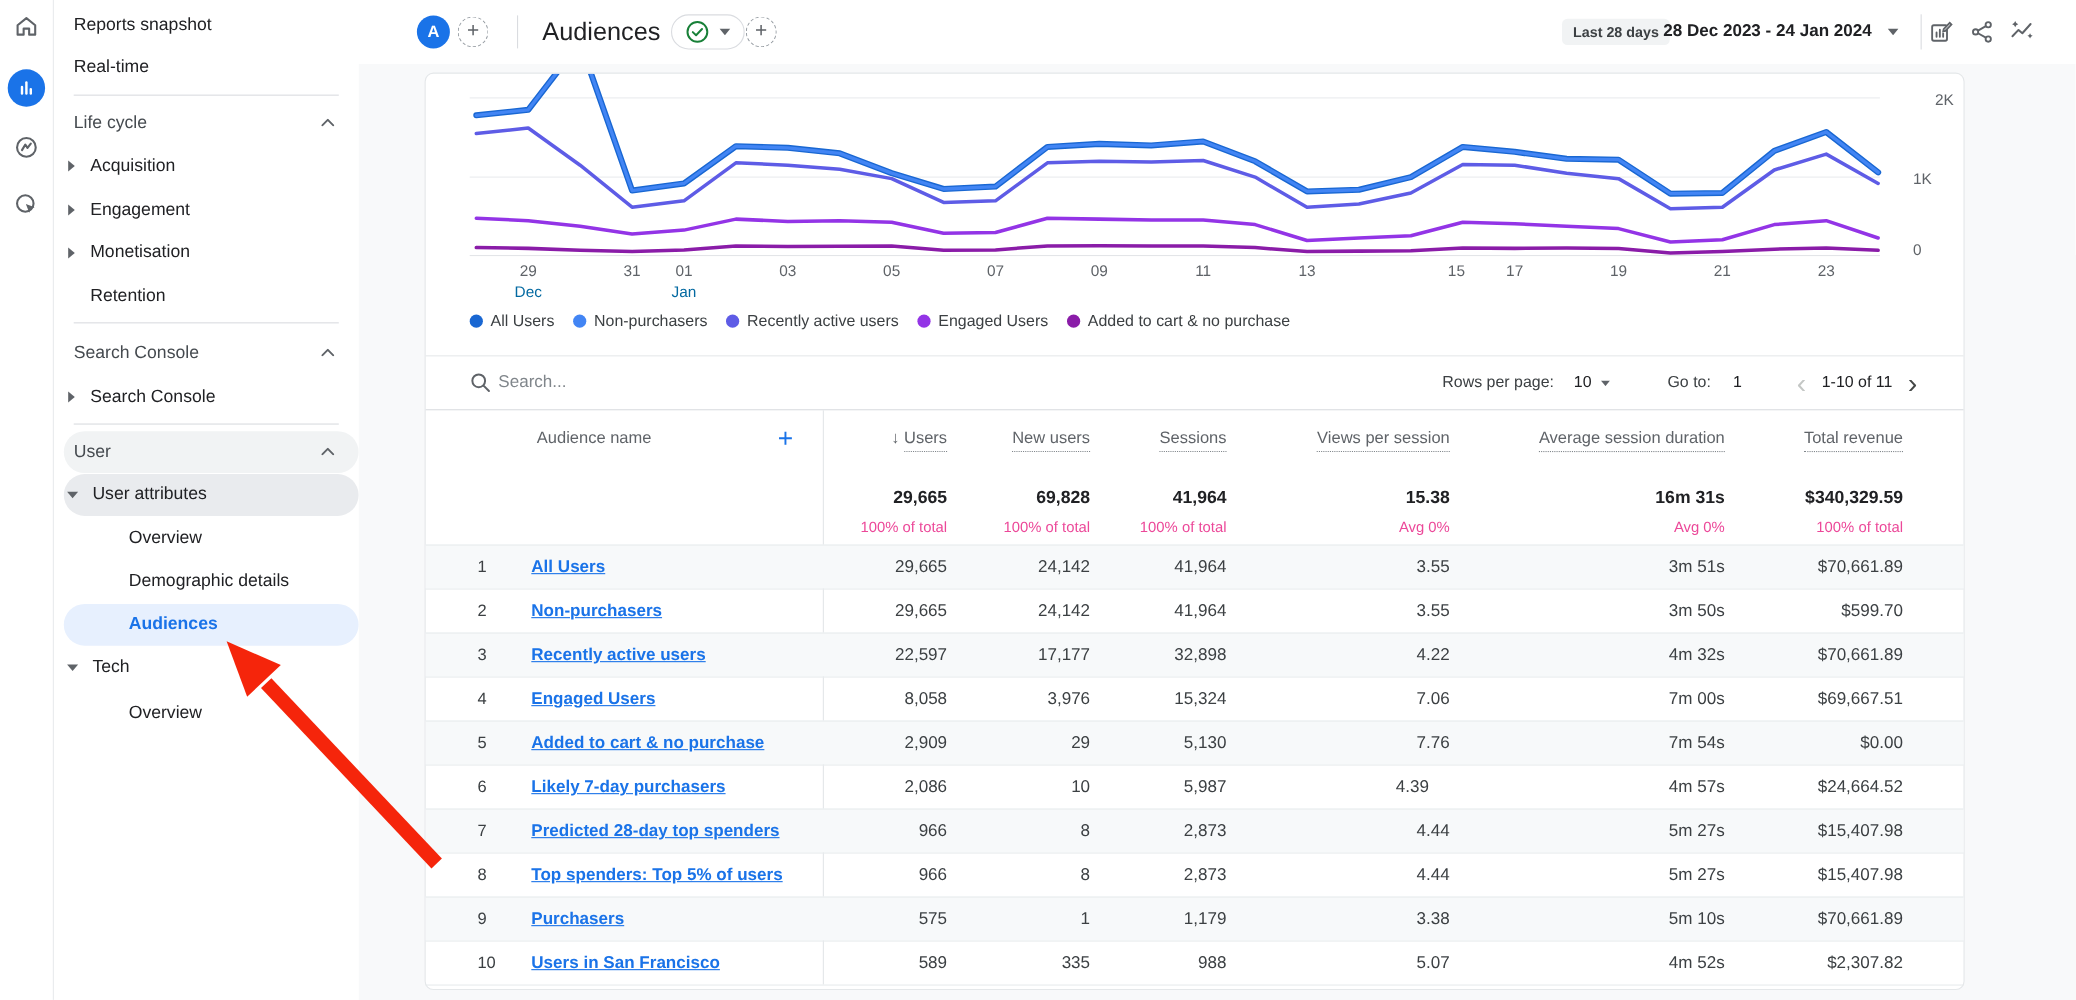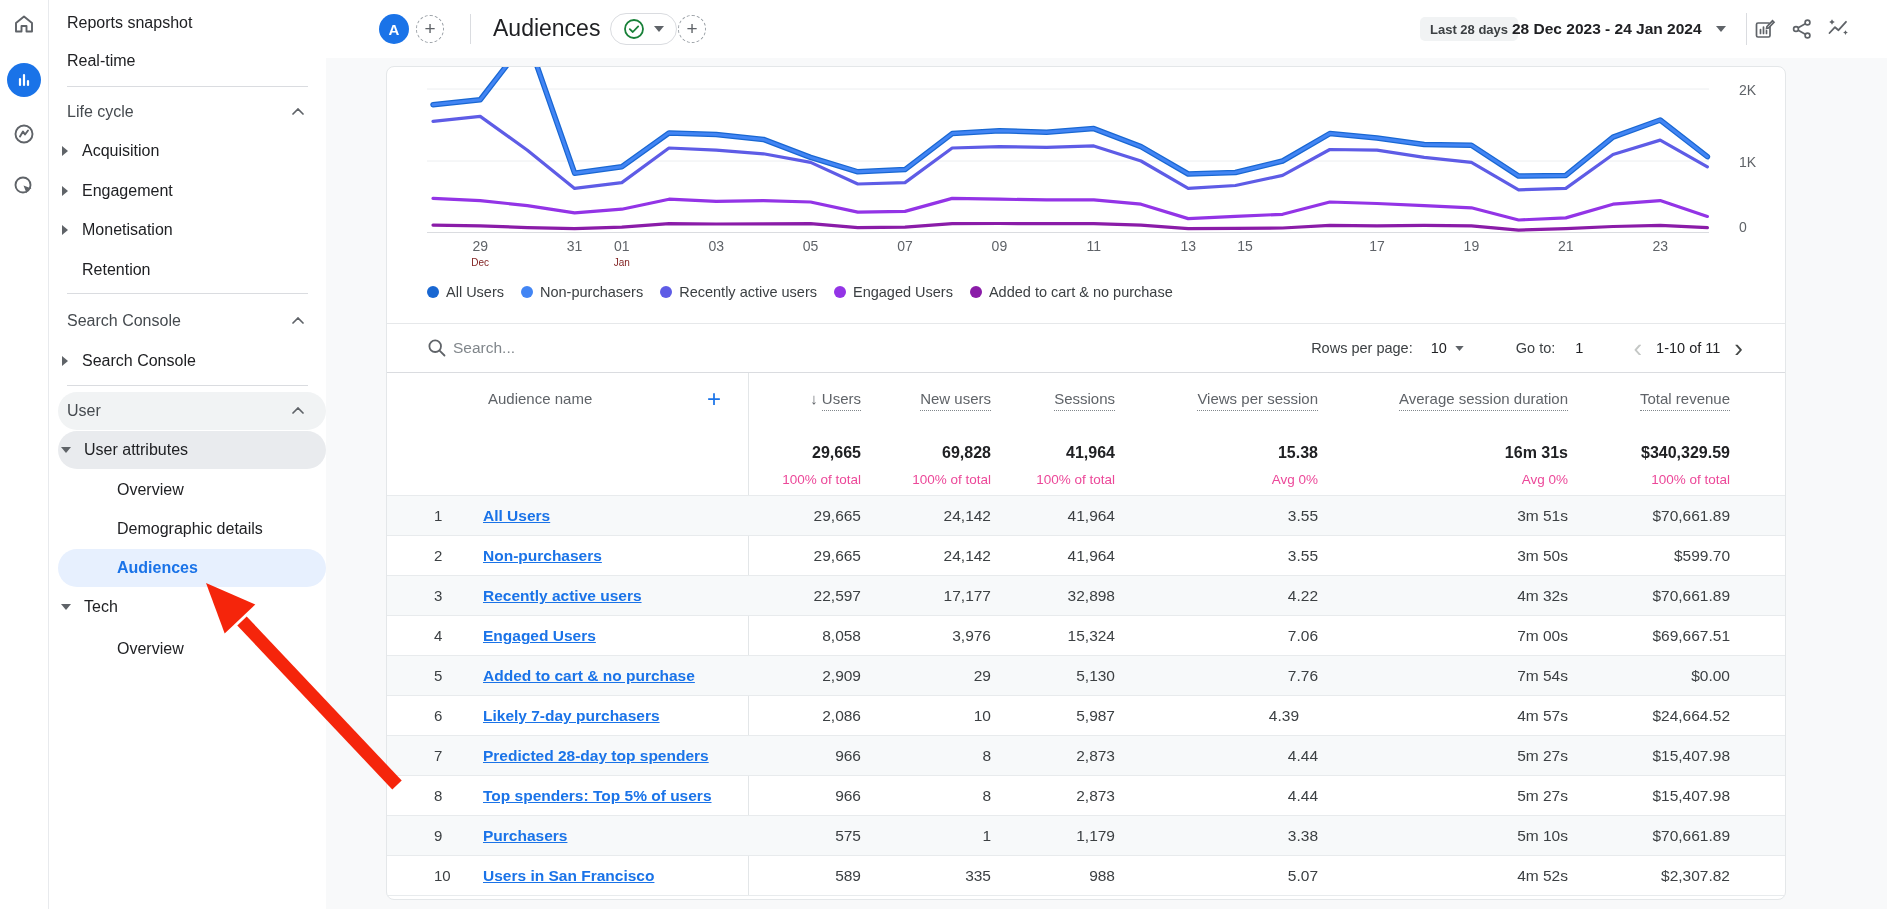--- a/index.html
+++ b/index.html
@@ -38,21 +38,21 @@
   .hdr-icon { position:absolute; width:24px; height:24px; }
 
   
   #pagebg { left:326px; top:58px; width:1561px; height:851px; background:#f8f9fa; z-index:1; }
 
   
   #card { left:386px; top:66px; width:1400px; height:834px; background:#fff; border:1px solid #e4e7e9; border-radius:8px; z-index:2; }
   #chart-wrap { position:absolute; left:0; top:0; width:1400px; height:166px; overflow:hidden; }
   .ytick { position:absolute; font-size:14px; color:#5f6368; left:1352px; }
   .xtick { position:absolute; font-size:14px; color:#5f6368; text-align:center; width:40px; }
-  .xsub  { position:absolute; font-size:10px; color:#7f1d1d; text-align:center; width:40px; }
+  .xsub  { position:absolute; font-size:14px; color:#0369a1; text-align:center; width:40px; }
   #legend { position:absolute; left:40px; top:217px; display:flex; gap:17px; align-items:center; }
   .leg-item { display:flex; align-items:center; gap:7px; font-size:14.5px; color:#3c4043; }
   .leg-dot { width:12px; height:12px; border-radius:50%; }
 
   .card-divider { position:absolute; left:0; top:256px; width:1398px; height:1px; background:#e6e8ea; }
 
   
   #search-row { position:absolute; left:0; top:257px; width:1398px; height:48px; }
   #search-input { position:absolute; left:66px; top:10px; width:380px; border:none; outline:none; font-size:15.5px; color:#202124; height:28px; background:transparent; }
   #search-input::placeholder { color:#80868b; }
@@ -273,30 +273,30 @@
         <div class="xsub" style="left: 73.2px; top: 190px;">Dec</div>
         <div class="xtick" style="left: 167.6px; top: 171px;">31</div>
         <div class="xtick" style="left: 214.8px; top: 171px;">01</div>
         <div class="xsub" style="left: 214.8px; top: 190px;">Jan</div>
         <div class="xtick" style="left: 309.2px; top: 171px;">03</div>
         <div class="xtick" style="left: 403.6px; top: 171px;">05</div>
         <div class="xtick" style="left: 498px; top: 171px;">07</div>
         <div class="xtick" style="left: 592.4px; top: 171px;">09</div>
         <div class="xtick" style="left: 686.8px; top: 171px;">11</div>
         <div class="xtick" style="left: 781.2px; top: 171px;">13</div>
-        <div class="xtick" style="left: 838px; top: 171px;">15</div>
+        <div class="xtick" style="left: 917px; top: 171px;">15</div>
         <div class="xtick" style="left: 970px; top: 171px;">17</div>
         <div class="xtick" style="left: 1064.4px; top: 171px;">19</div>
         <div class="xtick" style="left: 1158.8px; top: 171px;">21</div>
         <div class="xtick" style="left: 1253.2px; top: 171px;">23</div>
       </div>
     <div id="yaxis">
         <div class="ytick" style="top: 152px;">0</div>
         <div class="ytick" style="top: 87px;">1K</div>
-        <div class="ytick" style="top: 15px;">2K</div>
+        <div class="ytick" style="top: 15px; margin-left: 20px;">2K</div>
       </div>
     <div id="legend">
         <div class="leg-item">
           <span class="leg-dot" style="background: rgb(25, 103, 210);"></span>
           <span>All Users</span>
         </div>
         <div class="leg-item">
           <span class="leg-dot" style="background: rgb(66, 133, 244);"></span>
           <span>Non-purchasers</span>
         </div>

